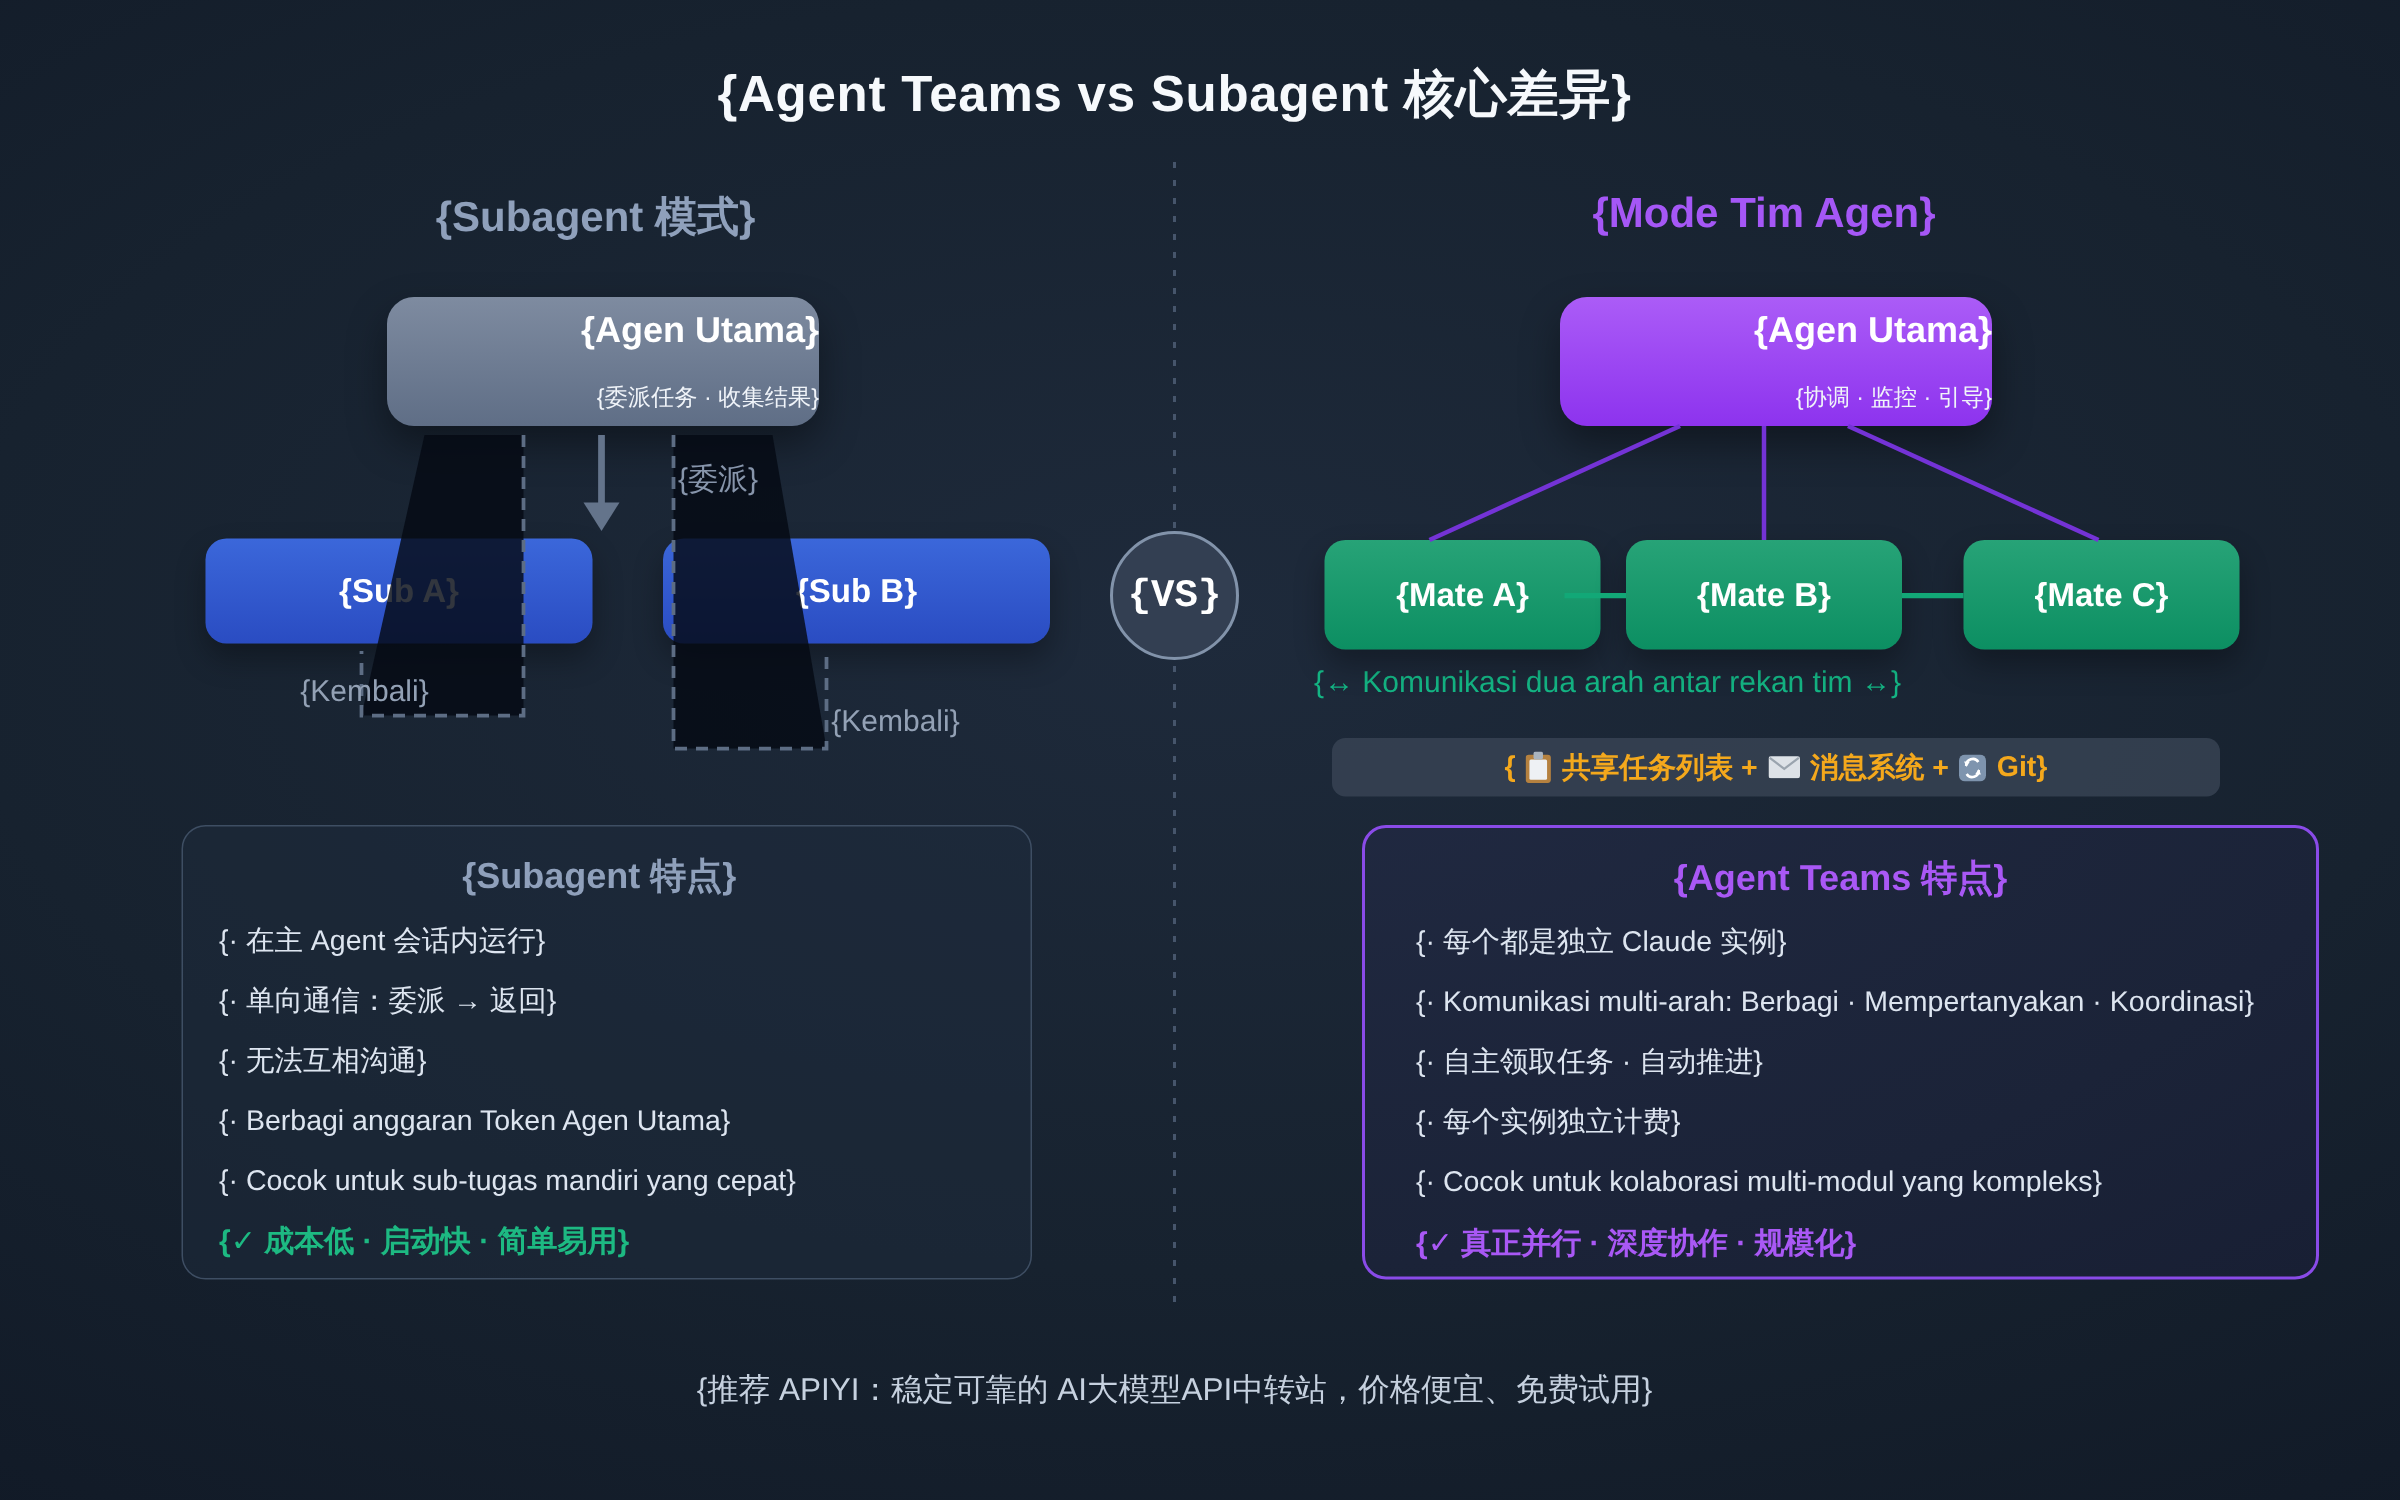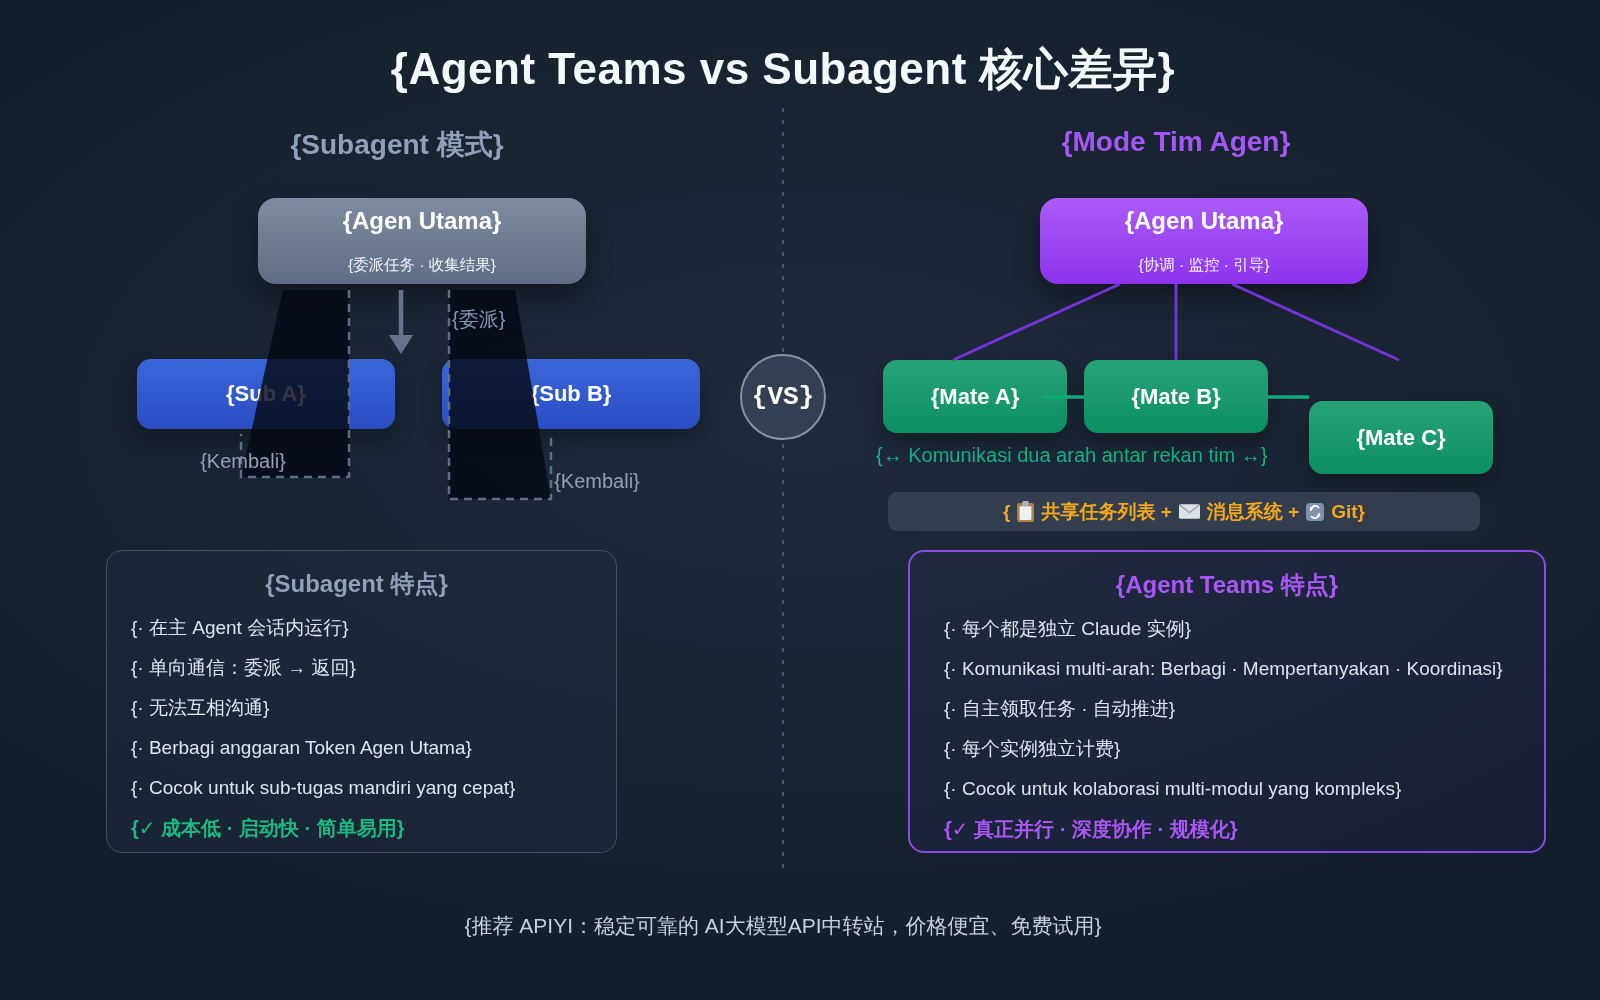--- a/index.html
+++ b/index.html
@@ -4,53 +4,53 @@
 <style>
   html,body{margin:0;padding:0;background:#0a0f18;}
   *{box-sizing:border-box;}
   .stage{
     position:relative;width:1600px;height:1000px;overflow:hidden;
     background:radial-gradient(115% 95% at 50% 42%, #1e2a3b 0%, #17222f 45%, #0d1421 100%);
     font-family:"Liberation Sans","DejaVu Sans",sans-serif;
     color:#e7edf5;
   }
   .abs{position:absolute;}
-  .main-title{top:40px;left:0;width:1566px;text-align:center;font-size:44px;font-weight:bold;color:#f6f9fc;letter-spacing:.5px;}
+  .main-title{top:40px;left:0;width:1566px;text-align:center;font-size:34px;font-weight:bold;color:#f6f9fc;letter-spacing:.5px;}
   .col-header{top:126px;width:600px;text-align:center;font-size:28px;font-weight:bold;}
   .col-header.left{left:97px;color:#8fa0bb;}
   .col-header.right{left:876px;color:#a557f6;}
 
-  .agent-box{top:198px;width:328px;height:86px;border-radius:18px;display:flex;flex-direction:column;align-items:center;justify-content:center;gap:20px;box-shadow:0 12px 26px rgba(0,0,0,.38);z-index:1;}
+  .agent-box{top:198px;width:288px;height:86px;border-radius:18px;display:flex;flex-direction:column;align-items:flex-end;justify-content:center;gap:20px;box-shadow:0 12px 26px rgba(0,0,0,.38);z-index:1;}
   .agent-box .bt{font-size:24px;font-weight:bold;color:#fff;}
   .agent-box .bs{font-size:15.5px;color:#f0f4f9;}
   .agent-box.gray{left:258px;background:linear-gradient(180deg,#7e8ba0,#5f6e86);}
   .agent-box.purple{left:1040px;background:linear-gradient(180deg,#ab5cf7,#8d33ee);}
 
   .node{border-radius:14px;display:flex;align-items:center;justify-content:center;font-size:22px;font-weight:bold;color:#fff;box-shadow:0 10px 20px rgba(0,0,0,.3);z-index:1;}
   .node.blue{top:359px;width:258px;height:70px;background:linear-gradient(180deg,#3b67da,#2a4cc2);}
   .node.green{top:360px;width:184px;height:73px;background:linear-gradient(180deg,#27a377,#0c8f62);}
   #subA{left:137px;} #subB{left:442px;}
-  #mateA{left:883px;} #mateB{left:1084px;} #mateC{left:1309px;margin-top:41px;}
+  #mateA{left:883px;} #mateB{left:1084px;} #mateC{left:1309px;}
 
   .overlay{position:absolute;left:0;top:0;width:1600px;height:1000px;z-index:2;pointer-events:none;}
 
   .small-label{font-size:20px;z-index:3;}
   .delegate-label{left:452px;top:306px;color:#8795ab;}
   .kembali-a{left:193px;top:450px;width:100px;text-align:center;color:#93a1b5;}
   .kembali-b{left:547px;top:470px;width:100px;text-align:center;color:#93a1b5;}
 
   .vs-circle{left:740px;top:354px;width:86px;height:86px;border-radius:50%;background:#333f52;border:2.5px solid #8293aa;display:flex;align-items:center;justify-content:center;font-size:26px;font-weight:bold;color:#fff;z-index:4;font-family:Liberation Mono, monospace;}
 
   .comm-label{left:876px;top:444px;width:600px;text-align:left;font-size:20px;font-weight:400;color:#14b584;}
 
   .tools-bar{left:888px;top:492px;width:592px;height:39px;border-radius:9px;background:rgba(58,69,86,.78);display:flex;align-items:center;justify-content:center;gap:7px;font-size:19px;font-weight:bold;color:#f4a81c;z-index:1;}
   .tools-bar .ic{display:inline-flex;align-items:center;}
 
   .features{top:550px;height:303px;border-radius:16px;padding:17px 34px 0 34px;z-index:1;}
-  .features.left-box{left:106px;width:511px;border:1.5px solid #3e4e63;background:rgba(32,44,61,.45);padding-left:24px;}
+  .features.left-box{left:121px;width:567px;border:1.5px solid #3e4e63;background:rgba(32,44,61,.45);padding-left:24px;}
   .features.right-box{left:908px;width:638px;border:2px solid #8a4be8;background:rgba(124,58,237,.05);}
   .features .ft{text-align:center;font-size:24px;font-weight:bold;margin-bottom:8px;}
   .features.left-box .ft{color:#8fa0bb;}
   .features.right-box .ft{color:#a958f5;}
   .features ul{list-style:none;margin:0;padding:0;}
   .features li{font-size:19px;line-height:40px;color:#dde5f0;white-space:nowrap;}
   .features li.hl{font-weight:bold;font-size:20px;}
   .features.left-box li.hl{color:#1db982;}
   .features.right-box li.hl{color:#a958f5;}
 

